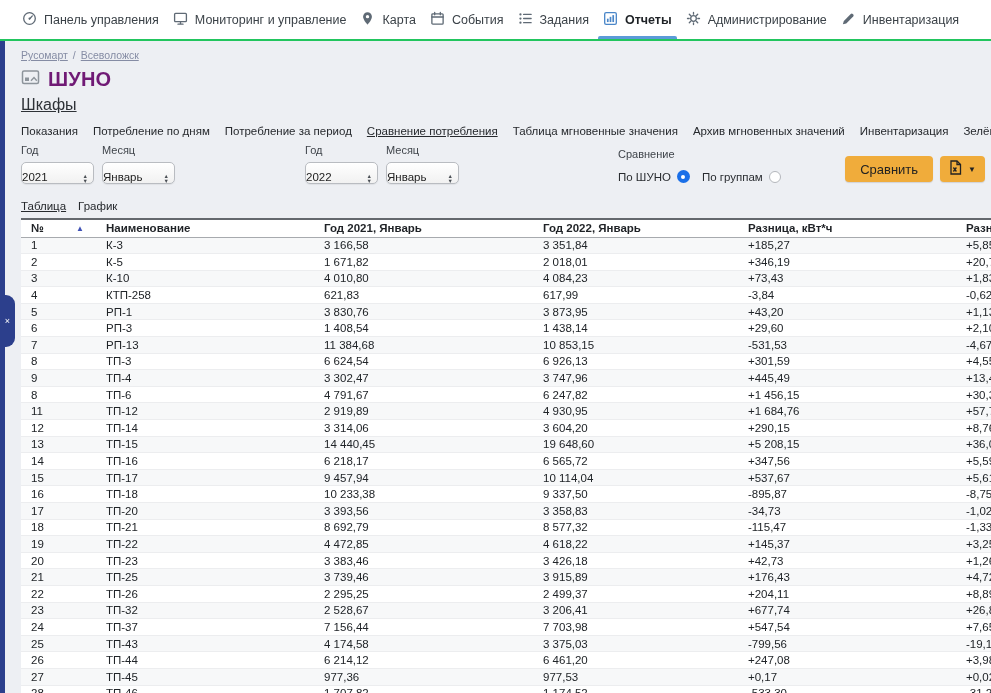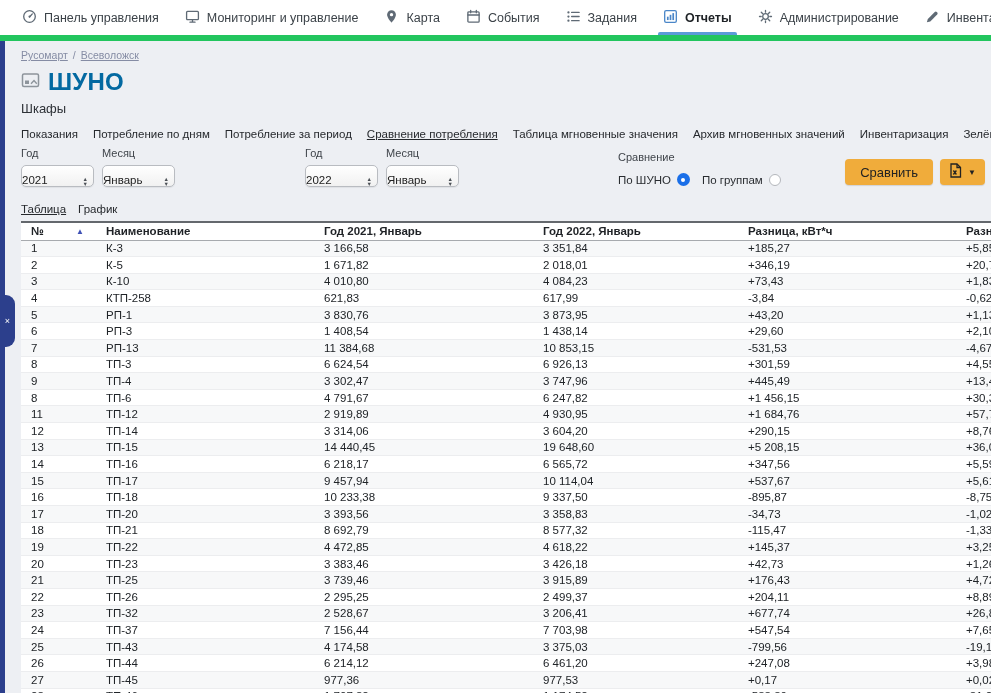--- a/index.html
+++ b/index.html
@@ -5,22 +5,22 @@
   * { box-sizing: border-box; margin: 0; padding: 0; }
   html,body { width: 991px; height: 693px; overflow: hidden; }
   body {
     font-family: "Liberation Sans", sans-serif;
     background: #edeff3;
     color: #26292d;
     position: relative;
   }
   
   .navbar {
-    height: 41px; background: #fff; border-bottom: 6px solid #22c55e;
-    display: flex; align-items: center; gap: 26px; padding-left: 22px;
+    height: 41px; background: #fff; border-bottom: 2px solid #22c55e;
+    display: flex; align-items: center; gap: 14px; padding-left: 22px;
   }
   .nav-item {
     position: relative; height: 100%;
     display: flex; align-items: center; gap: 7px;
     font-size: 12.5px; color: #3b4248; cursor: pointer; white-space: nowrap;
   }
   .nav-item svg { width: 15px; height: 15px; flex: 0 0 auto; }
   .nav-item .stroked { stroke: #5f6a75; fill: none; stroke-width: 1.4; stroke-linecap: round; stroke-linejoin: round; }
   .nav-item .filled  { fill: #5f6a75; }
   .nav-item.active { font-weight: bold; color: #1e2226; }
@@ -38,22 +38,22 @@
     color: #fff; font-size: 9px; display: flex; align-items: center; justify-content: center;
     cursor: pointer;
   }
   
   .content { padding-left: 21px; position: relative; }
   .breadcrumb { padding-top: 8px; font-size: 10.5px; color: #858ca4; }
   .breadcrumb a { color: #858ca4; text-decoration: underline; cursor: pointer; }
   .breadcrumb .sep { margin: 0 5px; text-decoration: none; }
   .title-row { margin-top: 7px; display: flex; align-items: center; gap: 8px; }
   .title-row svg { width: 19px; height: 17px; }
-  .page-title { font-size: 24px; font-weight: bold; color: #0369a1; letter-spacing: .2px; }
-  .sub-link { display: inline-block; margin-top: 5px; font-size: 13px; color: #2e3237; cursor: pointer; }
+  .page-title { font-size: 20px; font-weight: bold; color: #701a75; letter-spacing: .2px; }
+  .sub-link { display: inline-block; margin-top: 5px; font-size: 16px; color: #2e3237; text-decoration: underline; cursor: pointer; }
   .tabs { margin-top: 11px; display: flex; gap: 15px; font-size: 11.5px; color: #26292d; white-space: nowrap; }
   .tab { cursor: pointer; }
   .tab.active { text-decoration: underline; }
   
   .filters { position: relative; height: 47px; margin-top: 7px; }
   .fgroup { position: absolute; top: 0; display: flex; gap: 8px; }
   .fgroup.g1 { left: 0; }
   .fgroup.g2 { left: 284px; }
   .field { display: flex; flex-direction: column; }
   .flabel { font-size: 11px; color: #3f444a; margin-bottom: 6px; }

